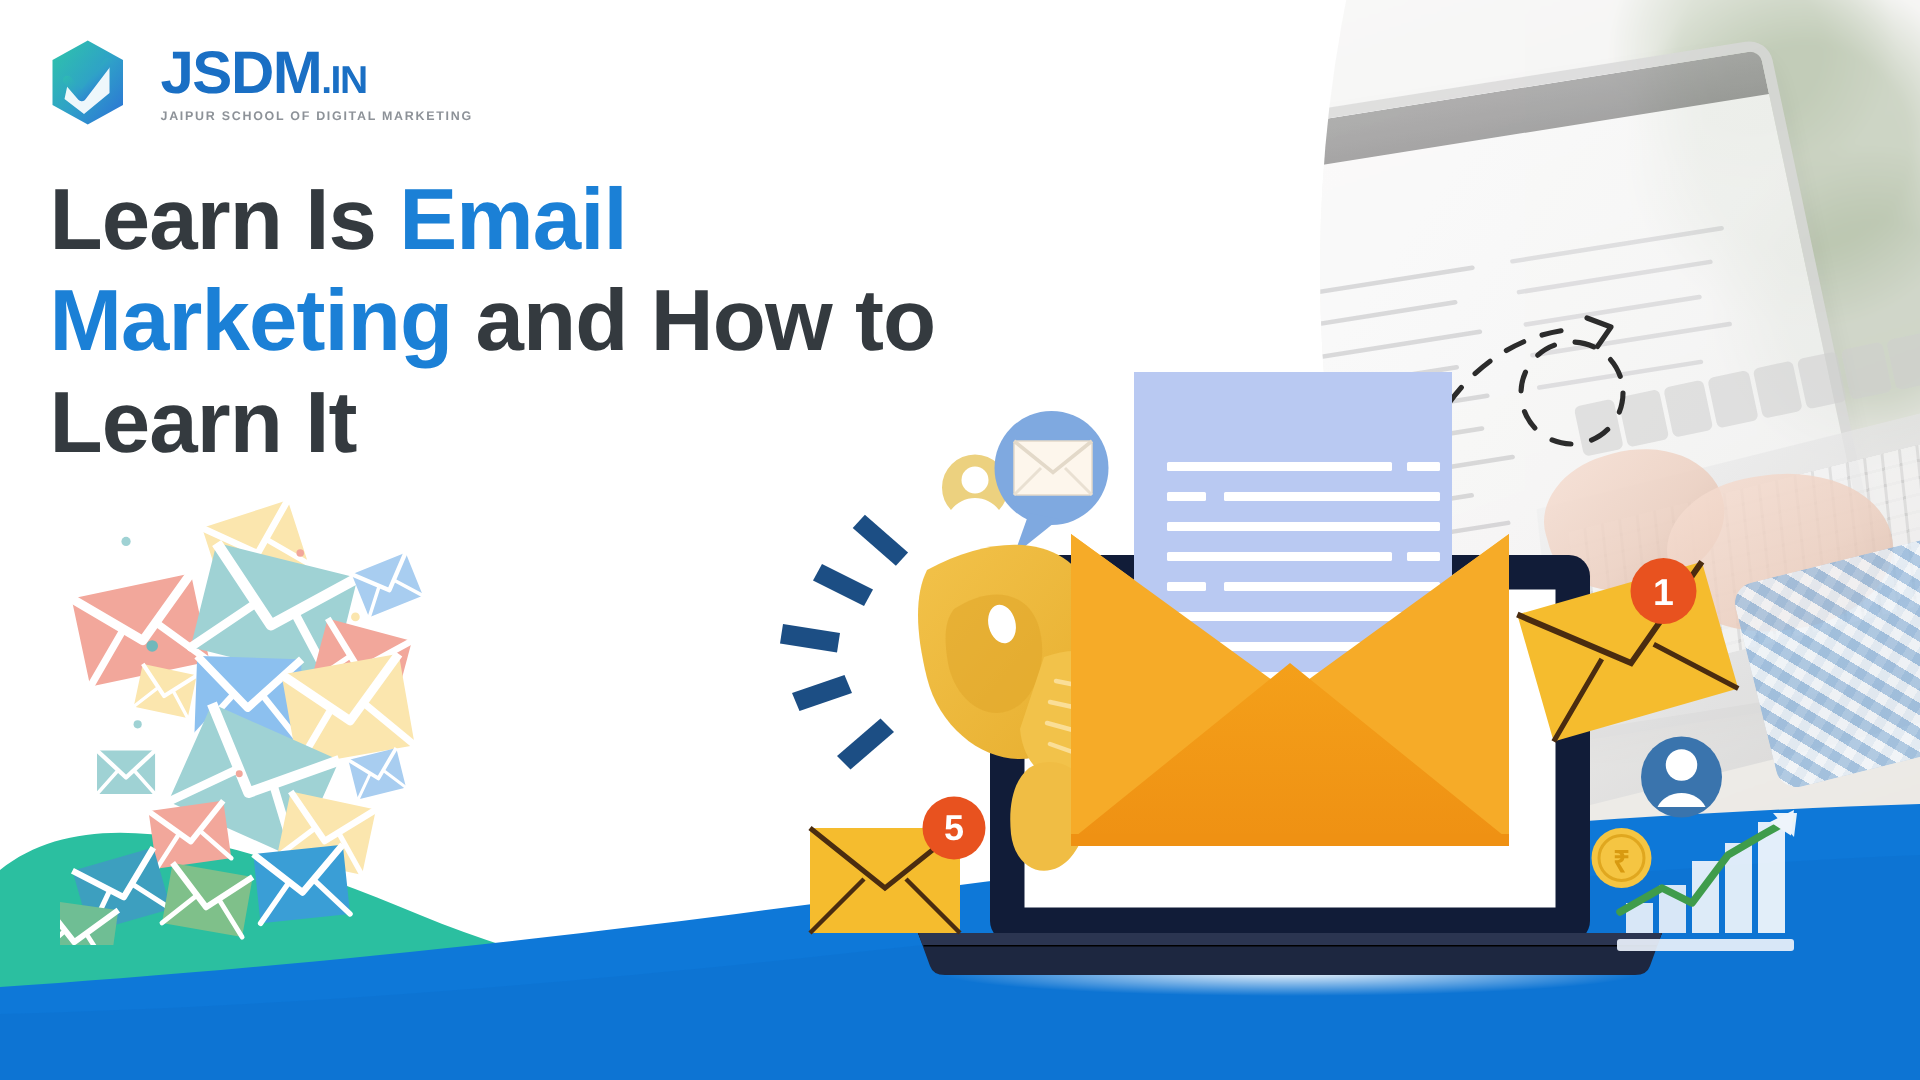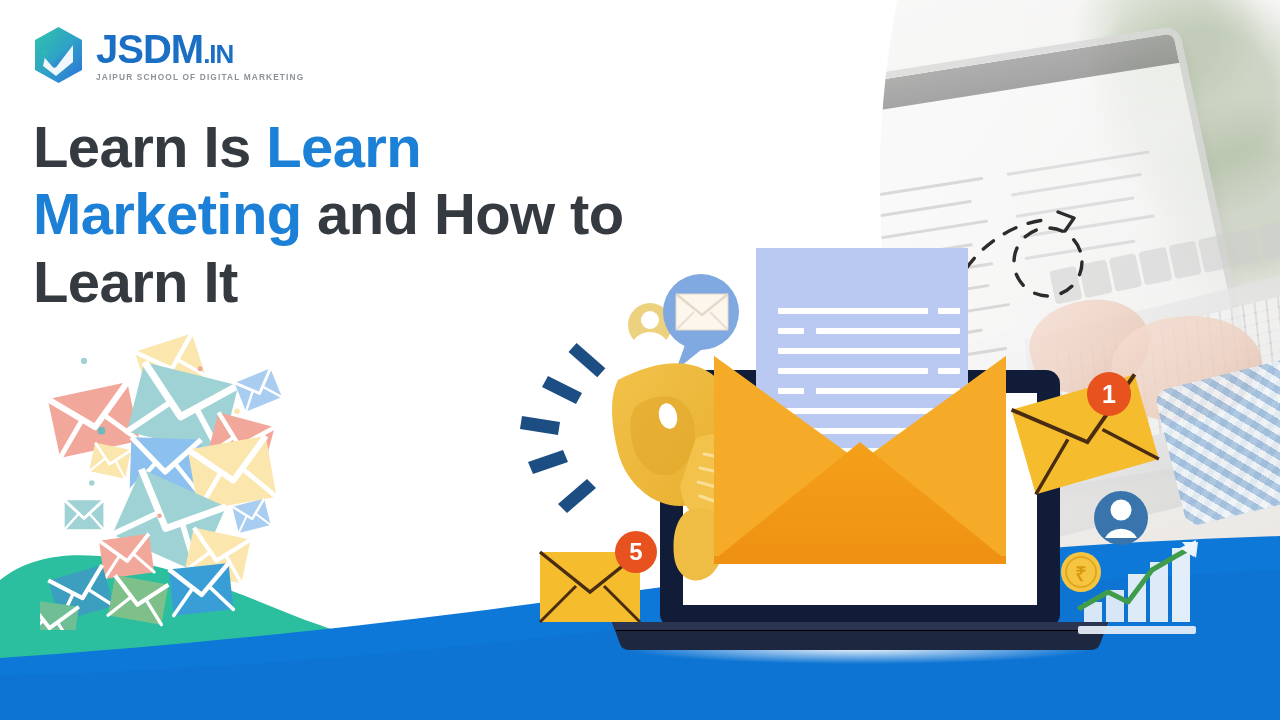--- a/index.html
+++ b/index.html
@@ -109,21 +109,21 @@
   .photo-bluebox {
     position:absolute; left:0; top:520px;
     width:130px; height:100px;
     background:#b7c7ee; opacity:.9;
   }
 
   
   .wave { position:absolute; left:0; bottom:0; width:1280px; height:300px; z-index:4; }
 
   
-  .logo { position:absolute; left:32px; top:26px; z-index:20; display:flex; align-items:center; gap:11px;justify-content:space-between; }
+  .logo { position:absolute; left:32px; top:26px; z-index:20; display:flex; align-items:center; gap:22px;justify-content:space-between; }
   .logo-mark { width:53px; height:58px; display:block; }
   .logo-text { display:flex; flex-direction:column; justify-content:center; }
   .logo-word {
     font-size:40px; font-weight:bold; letter-spacing:-1px;
     color:#1a6fc4; line-height:1; white-space:nowrap;
     font-family:"Liberation Sans", sans-serif;
   }
   .logo-word .in { color:#1a6fc4; font-size:26px; }
   .logo-sub {
     font-size:8.3px; font-weight:bold; letter-spacing:1.15px;
@@ -223,21 +223,21 @@
     </svg>
     <div class="logo-text">
       <div class="logo-word">
         <span>JSDM</span><span class="in">.IN</span>
       </div>
       <div class="logo-sub">JAIPUR SCHOOL OF DIGITAL MARKETING</div>
     </div>
   </div>
 
   <h1 class="headline">
-    <span>Learn Is </span><span class="hl">Learn</span><span> </span><span class="hl">Marketing</span><span> and How to Learn It</span>
+    <span>Learn Is </span><span class="hl">Email</span><span> </span><span class="hl">Marketing</span><span> and How to Learn It</span>
   </h1>
 
   <svg class="env-cluster" viewBox="0 0 330 310">
     <g id="cluster-group">
         <g transform="translate(98,12) rotate(-18 31 23)">
           <rect width="62" height="46" rx="2" fill="#fbe6ae"></rect>
           <path d="M0,0 L31,28.52 L62,0" fill="none" stroke="#ffffff" stroke-width="4.6499999999999995" stroke-linejoin="round"></path>
           <path d="M0,46 L22.32,21.16" fill="none" stroke="#ffffff" stroke-width="3.7199999999999998" stroke-linecap="round"></path>
           <path d="M62,46 L39.68,21.16" fill="none" stroke="#ffffff" stroke-width="3.7199999999999998" stroke-linecap="round"></path>
         </g>

